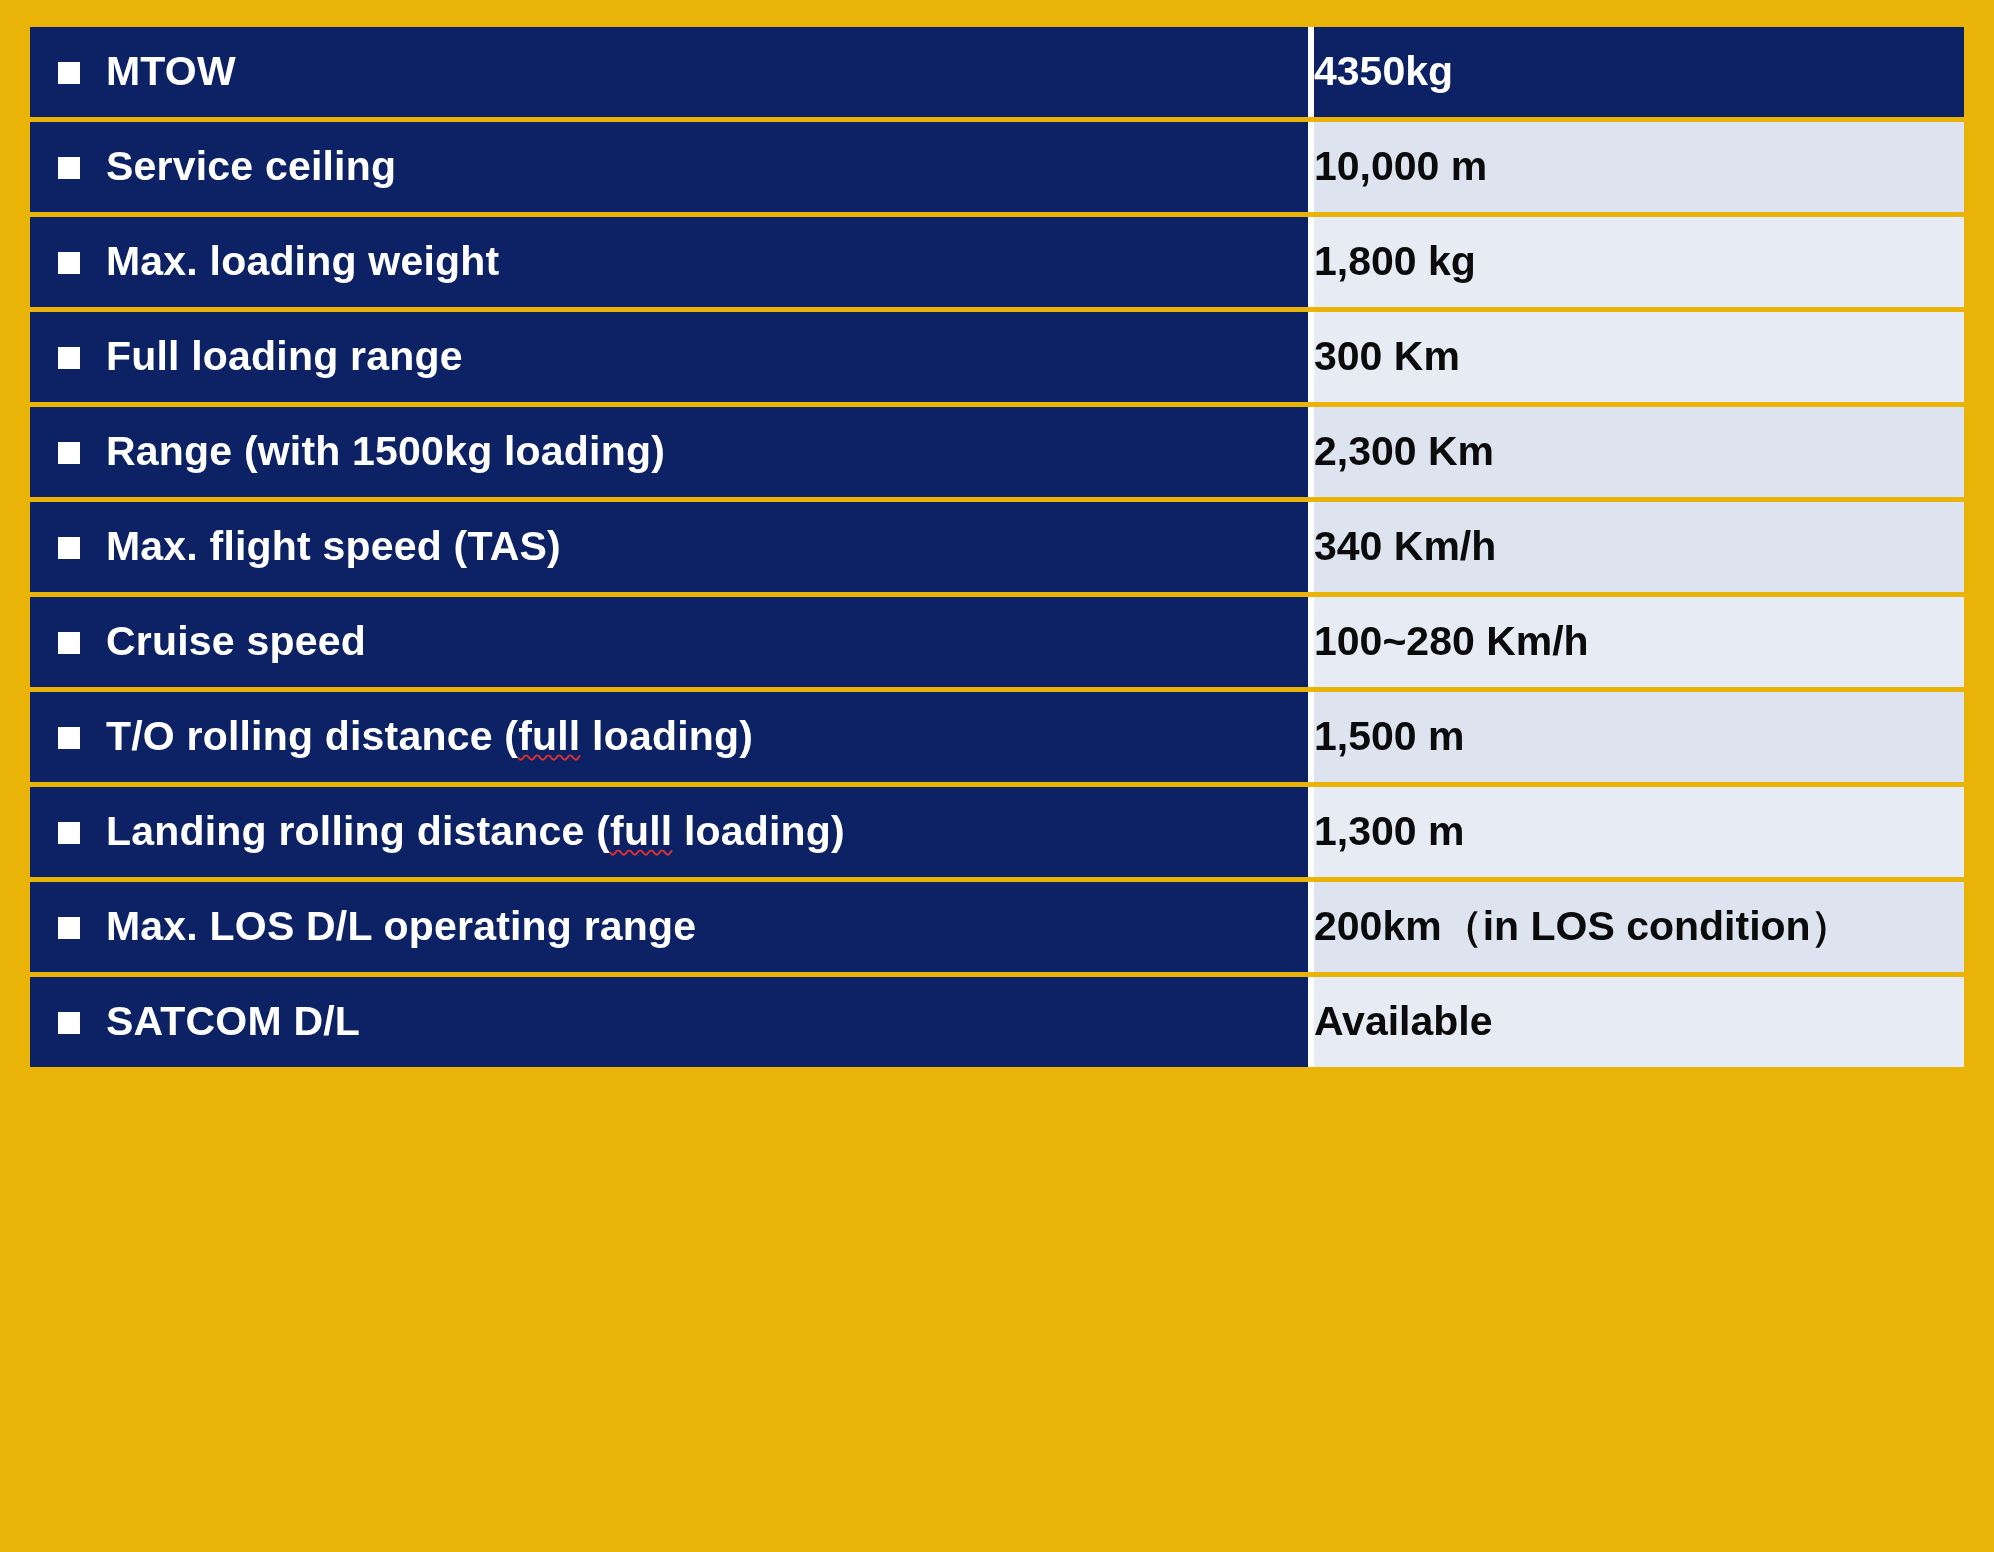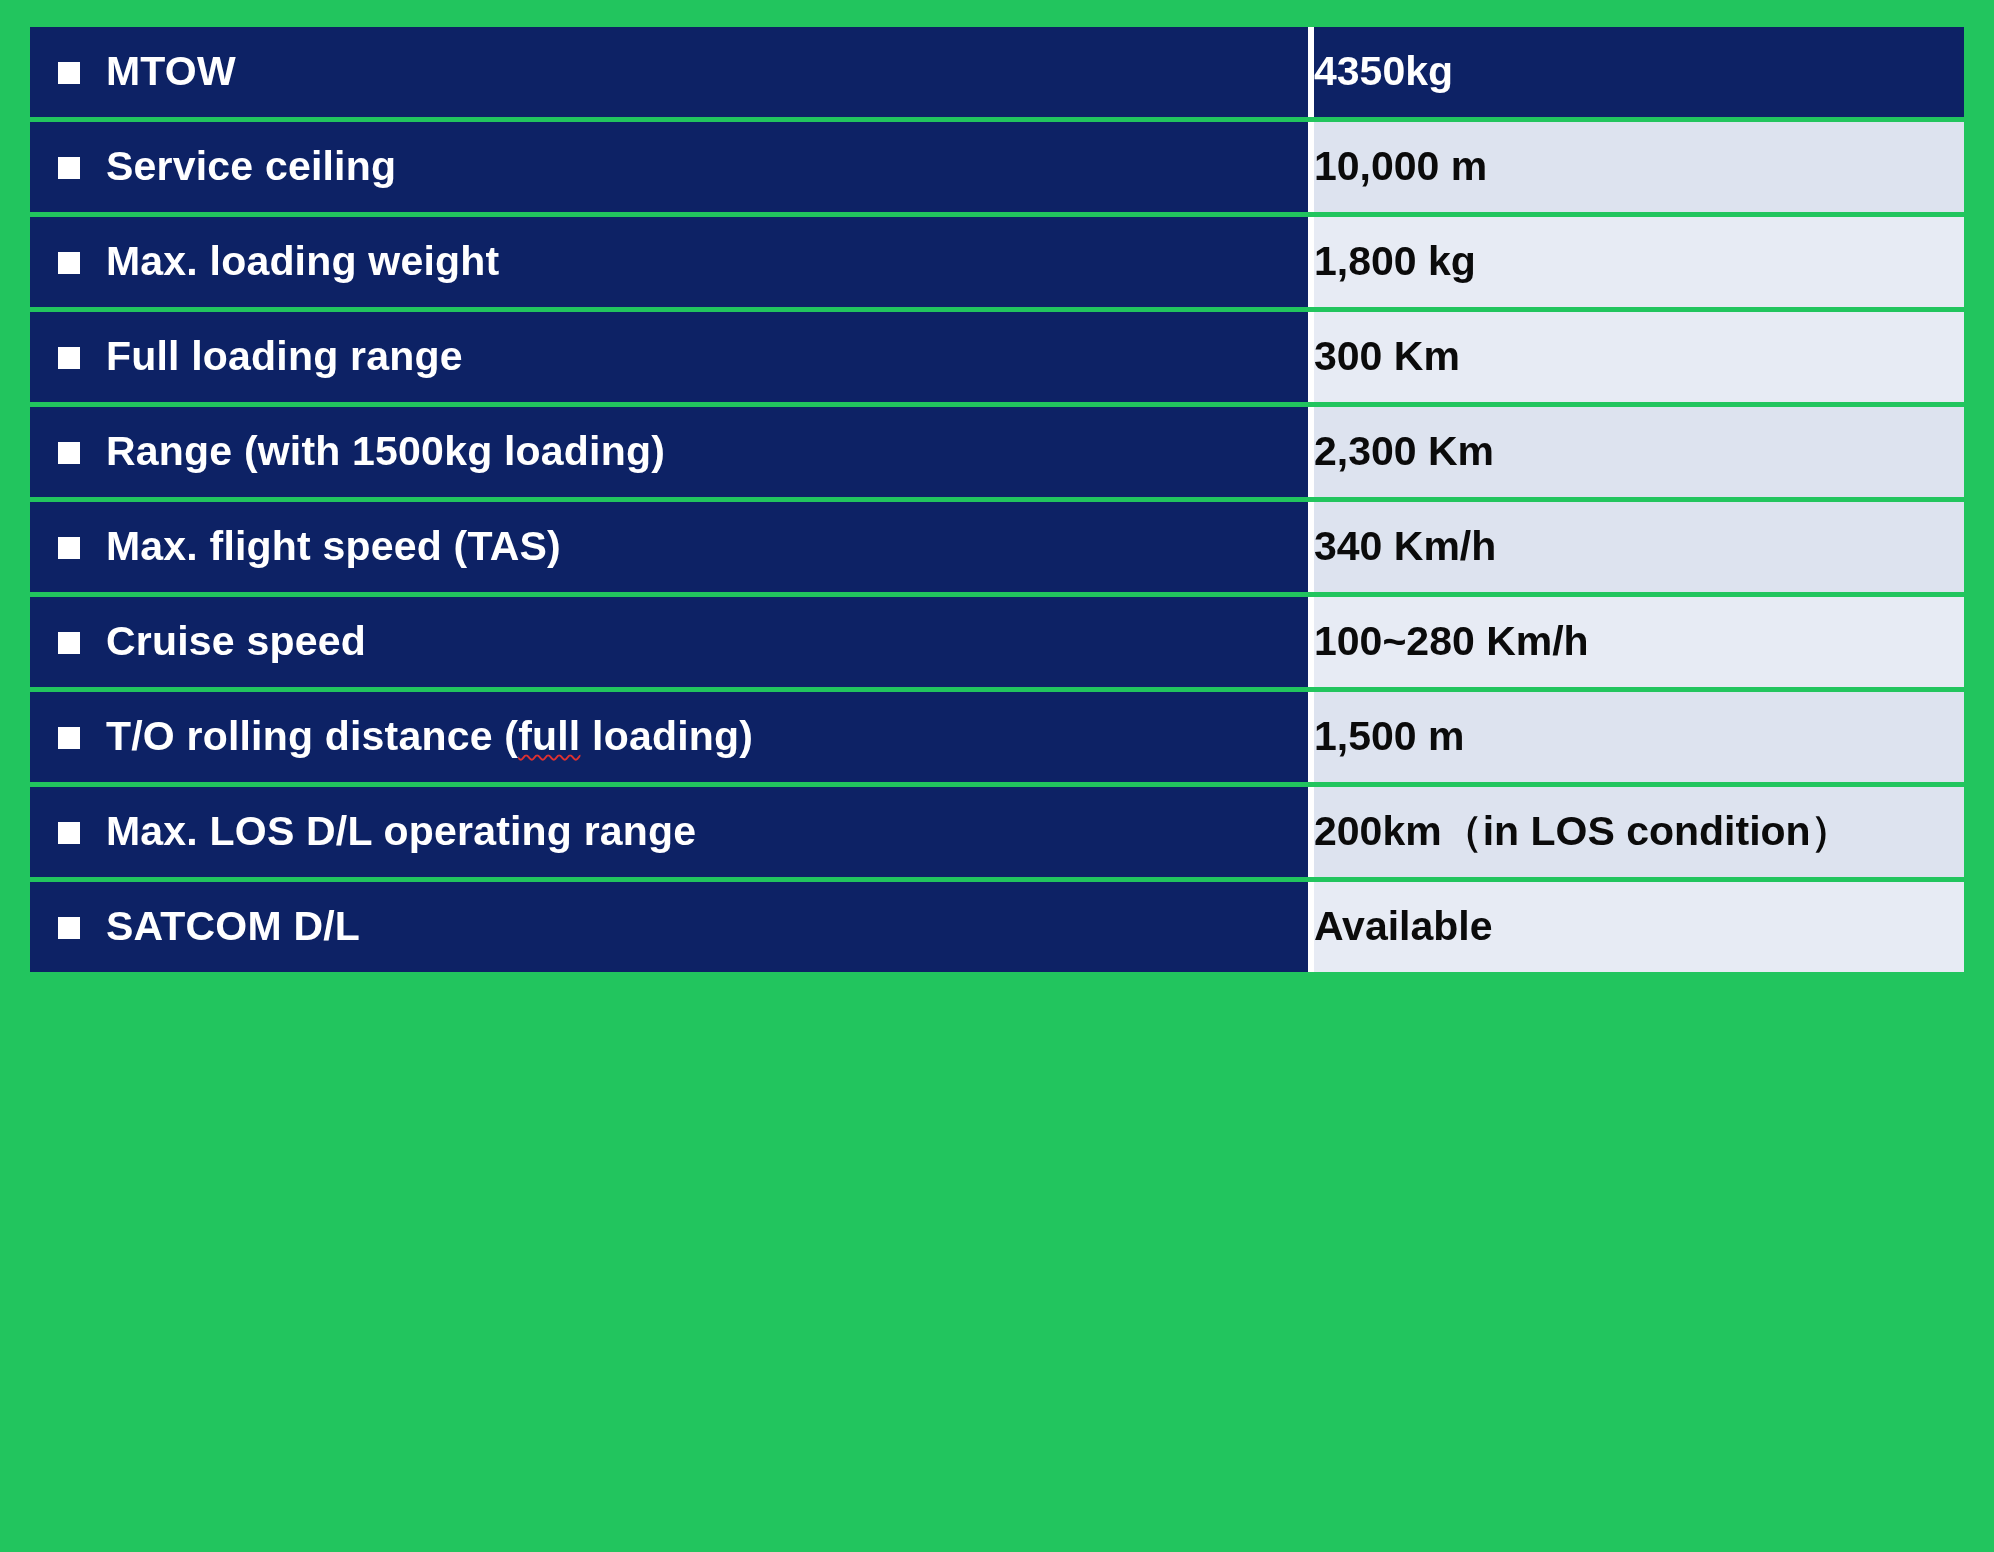--- a/index.html
+++ b/index.html
@@ -10,21 +10,21 @@
   body {
     width: 1994px;
     height: 1552px;
     font-family: "Liberation Sans", sans-serif;
     overflow: hidden;
   }
   .sheet {
     position: relative;
     width: 1994px;
     height: 1552px;
-    background: #22c55e;
+    background: #eab308;
     box-sizing: border-box;
     padding: 22px 30px 22px 30px;
   }
   table.spec {
     border-collapse: separate;
     border-spacing: 0 5px;
     width: 100%;
     table-layout: fixed;
   }
   table.spec td {
@@ -199,20 +199,32 @@
             <span class="bullet"></span>
             <span class="label-text">T/O rolling distance (<span class="spell">full</span> loading)</span>
           </div>
         </td>
         <td class="gap-col"></td>
         <td class="value-cell lighter">
           <span class="value-text">1,500 m</span>
         </td>
       </tr>
 
+      <tr>
+        <td class="label-cell">
+          <div class="label-inner">
+            <span class="bullet"></span>
+            <span class="label-text">Landing rolling distance (<span class="spell">full</span> loading)</span>
+          </div>
+        </td>
+        <td class="gap-col"></td>
+        <td class="value-cell light">
+          <span class="value-text">1,300 m</span>
+        </td>
+      </tr>
 
       <tr>
         <td class="label-cell">
           <div class="label-inner">
             <span class="bullet"></span>
             <span class="label-text">Max. LOS D/L operating range</span>
           </div>
         </td>
         <td class="gap-col"></td>
         <td class="value-cell lighter">

